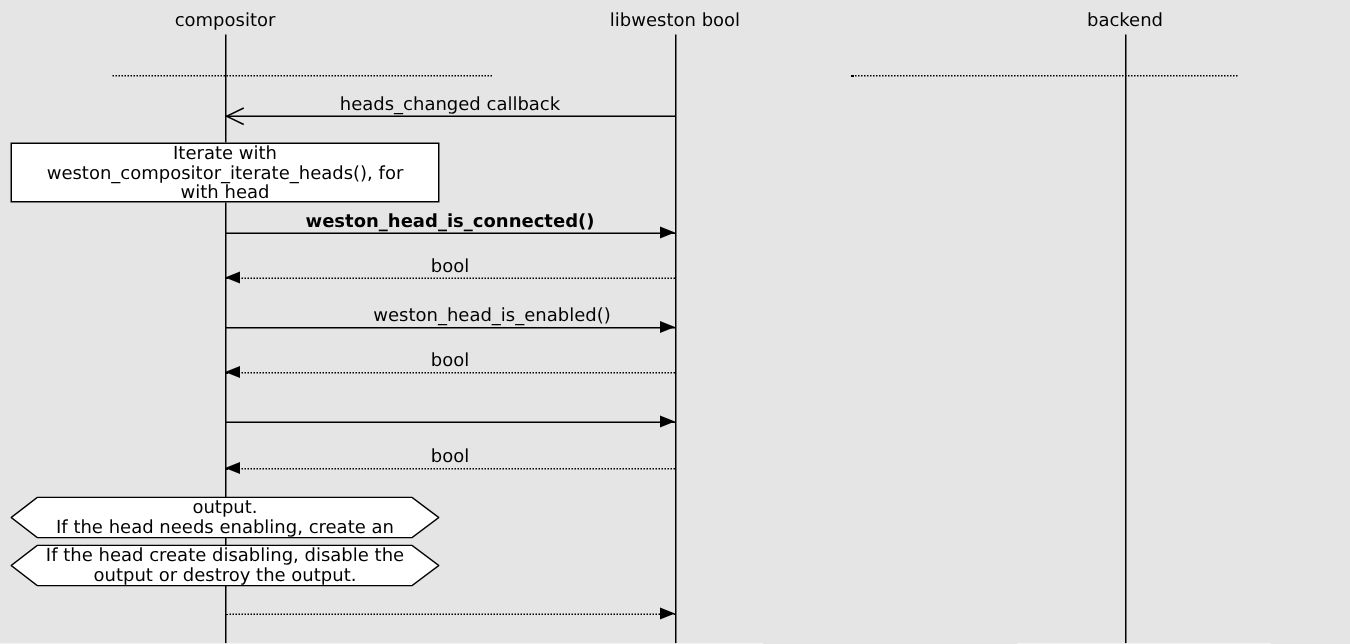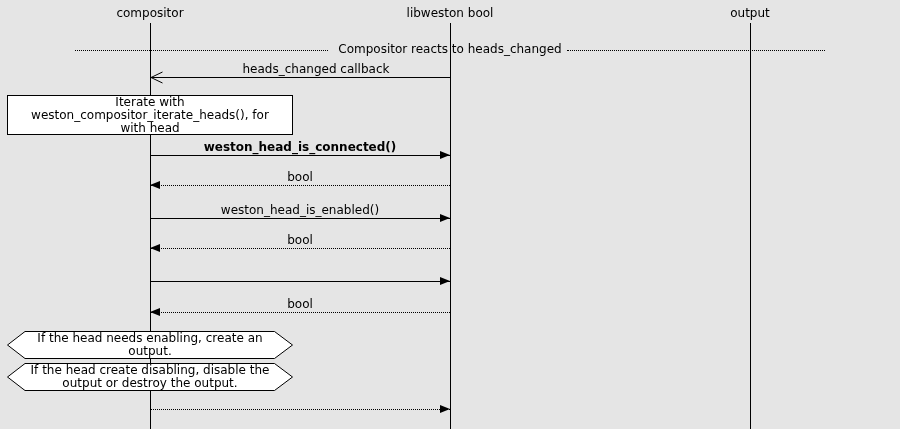--- a/index.html
+++ b/index.html
@@ -31,68 +31,67 @@
 <body>
 
 <div class="diagram">
 
   <div class="lifeline" style="left:150px;"></div>
   <div class="lifeline" style="left:450px;"></div>
   <div class="lifeline" style="left:750px;"></div>
 
   <div class="plabel" style="left:150px;">compositor</div>
   <div class="plabel" style="left:450px;">libweston bool</div>
-  <div class="plabel" style="left:750px;">output</div>
+  <div class="plabel" style="left:750px;">backend</div>
 
   <div class="divider-seg" style="left:75px;width:253px;"></div>
   <div class="divider-seg" style="left:567px;width:258px;"></div>
-  <div class="divider-text">Compositor reacts to heads_changed</div>
 
-  <div class="msg-label" style="top:62px;padding-left:16px;">heads_changed callback</div>
+  <div class="msg-label" style="top:62px;">heads_changed callback</div>
   <div class="msg-line" style="top:77px;"></div>
   <svg class="openarr" style="left:150px;top:71px;" width="13" height="13" viewBox="0 0 13 13">
     <path d="M12.5 1 L1 6.5 L12.5 12" fill="none" stroke="#000" stroke-width="1"></path>
   </svg>
 
   <div class="note">
     <div>Iterate with</div>
     <div>weston_compositor_iterate_heads(), for</div>
     <div>with head</div>
   </div>
 
   <div class="msg-label" style="top:140px;font-weight:bold;">weston_head_is_connected()</div>
   <div class="msg-line" style="top:155px;"></div>
   <div class="arr arr-r" style="left:440px;top:151px;"></div>
 
   <div class="msg-label" style="top:170px;">bool</div>
   <div class="msg-line dotted" style="top:185px;"></div>
   <div class="arr arr-l" style="left:150px;top:181px;"></div>
 
-  <div class="msg-label" style="top:203px;">weston_head_is_enabled()</div>
+  <div class="msg-label" style="top:203px;margin-left:28px;">weston_head_is_enabled()</div>
   <div class="msg-line" style="top:218px;"></div>
   <div class="arr arr-r" style="left:440px;top:214px;"></div>
 
   <div class="msg-label" style="top:233px;">bool</div>
   <div class="msg-line dotted" style="top:248px;"></div>
   <div class="arr arr-l" style="left:150px;top:244px;"></div>
 
   <div class="msg-line" style="top:281px;"></div>
   <div class="arr arr-r" style="left:440px;top:277px;"></div>
 
   <div class="msg-label" style="top:297px;">bool</div>
   <div class="msg-line dotted" style="top:312px;"></div>
   <div class="arr arr-l" style="left:150px;top:308px;"></div>
 
   <div class="abox" style="top:331px;">
     <svg width="286" height="28" viewBox="0 0 286 28">
       <polygon points="18,0.5 267.5,0.5 285.5,14 267.5,27.5 18,27.5 0.5,14" fill="#ffffff" stroke="#000000" stroke-width="1"></polygon>
     </svg>
     <div class="abox-text">
+      <div>output.</div>
       <div>If the head needs enabling, create an</div>
-      <div>output.</div>
     </div>
   </div>
 
   <div class="abox" style="top:363px;">
     <svg width="286" height="28" viewBox="0 0 286 28">
       <polygon points="18,0.5 267.5,0.5 285.5,14 267.5,27.5 18,27.5 0.5,14" fill="#ffffff" stroke="#000000" stroke-width="1"></polygon>
     </svg>
     <div class="abox-text">
       <div>If the head create disabling, disable the</div>
       <div>output or destroy the output.</div>

